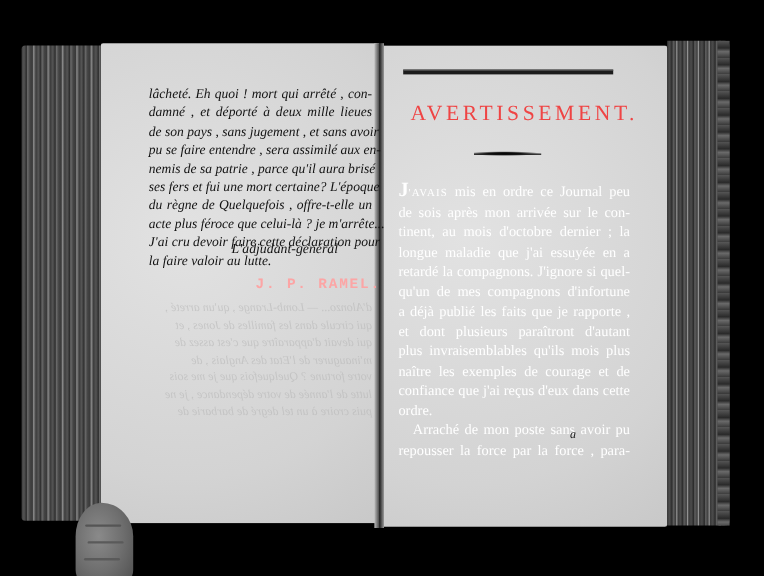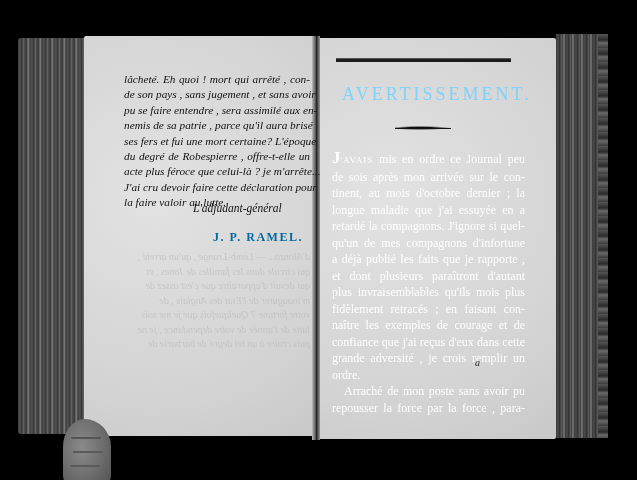--- a/index.html
+++ b/index.html
@@ -35,33 +35,33 @@
       position: absolute; left: 124px; top: 72px; width: 186px;
       font-style: italic; font-size: 11.3px; line-height: 15.4px; color: #111;
       text-align: justify; text-align-last: justify;
     }
     .text-left .line { display: block; white-space: nowrap; }
     .text-left .line.last { text-align-last: left; }
     .signature-title {
       position: absolute; left: 193px; top: 202px; font-style: italic; font-size: 11.5px; color: #111;
     }
     .signature-name {
-      position: absolute; left: 213px; top: 230px; font-size: 12px; font-weight: bold; letter-spacing: 1.5px; color: #0369a1;
+      position: absolute; left: 213px; top: 230px; font-size: 12px; font-weight: bold; letter-spacing: 1.5px; color: #fca5a5; font-family: Liberation Mono, monospace;
     }
     .bleed {
       position: absolute; left: 120px; top: 250px; width: 190px;
       font-size: 10px; line-height: 14.5px; color: #b5b5b5; font-style: italic; opacity: 0.55;
       transform: scaleX(-1);
     }
     .top-rule {
       position: absolute; left: 336px; top: 58px; width: 175px; height: 3px;
       background: #1c1c1c; border-top: 1px solid #555;
     }
     .heading {
-      position: absolute; left: 342px; top: 84px; font-size: 18px; letter-spacing: 3px; color: #7dd3fc;
+      position: absolute; left: 342px; top: 84px; font-size: 18px; letter-spacing: 3px; color: #ef4444;
     }
     .ornament {
       position: absolute; left: 395px; top: 126px; width: 56px; height: 4px;
       background: radial-gradient(ellipse at 45% 50%, #000 0%, #111 30%, transparent 70%);
     }
     .ornament::before {
       content: ""; position: absolute; left: 0; top: 1.5px; width: 56px; height: 1px; background: #111;
     }
     .text-right {
       position: absolute; left: 332px; top: 150px; width: 193px;
@@ -100,25 +100,26 @@
   <span class="line" style="display:block">qui circule dans les familles de Jones , et</span>
   <span class="line" style="display:block">qui devait d'apparaître que c'est assez de</span>
   <span class="line" style="display:block">m'inaugurer de l'Etat des Anglais , de</span>
   <span class="line" style="display:block">votre fortune ? Quelquefois que je me sois</span>
   <span class="line" style="display:block">lutte de l'année de votre dépendance , je ne</span>
   <span class="line" style="display:block">puis croire à un tel degré de barbarie de</span>
 </div>
 
 <div class="text-left">
   <span class="line">lâcheté. Eh quoi ! mort qui arrêté , con-</span>
+  <span class="line">damné , et déporté à deux mille lieues</span>
   <span class="line">de son pays , sans jugement , et sans avoir</span>
   <span class="line">pu se faire entendre , sera assimilé aux en-</span>
   <span class="line">nemis de sa patrie , parce qu'il aura brisé</span>
   <span class="line">ses fers et fui une mort certaine? L'époque</span>
-  <span class="line">du degré de Robespierre , offre-t-elle un</span>
+  <span class="line">du règne de Quelquefois , offre-t-elle un</span>
   <span class="line">acte plus féroce que celui-là ? je m'arrête...</span>
   <span class="line">J'ai cru devoir faire cette déclaration pour</span>
   <span class="line last">la faire valoir au lutte.</span>
 </div>
 
 <div class="signature-title">L'adjudant-général</div>
 <div class="signature-name">J. P. RAMEL.</div>
 
 <div class="top-rule"></div>
 <div class="heading">AVERTISSEMENT.</div>
@@ -127,24 +128,22 @@
 <div class="text-right">
   <span class="line"><span class="dropcap">J</span><span class="smallcaps">'AVAIS</span><span> mis en ordre ce Journal peu</span></span>
   <span class="line">de sois après mon arrivée sur le con-</span>
   <span class="line">tinent, au mois d'octobre dernier ; la</span>
   <span class="line">longue maladie que j'ai essuyée en a</span>
   <span class="line">retardé la compagnons. J'ignore si quel-</span>
   <span class="line">qu'un de mes compagnons d'infortune</span>
   <span class="line">a déjà publié les faits que je rapporte ,</span>
   <span class="line">et dont plusieurs paraîtront d'autant</span>
   <span class="line">plus invraisemblables qu'ils mois plus</span>
-  <span class="line">fidèlement retracés ; en faisant con-</span>
   <span class="line">naître les exemples de courage et de</span>
   <span class="line">confiance que j'ai reçus d'eux dans cette</span>
-  <span class="line">grande adversité , je crois remplir un</span>
   <span class="line last">ordre.</span>
   <span class="line indent">Arraché de mon poste sans avoir pu</span>
   <span class="line">repousser la force par la force , para-</span>
 </div>
 
 <div class="signature-mark">a</div>
 
 <div class="glove"></div>
 
 </body></html>

